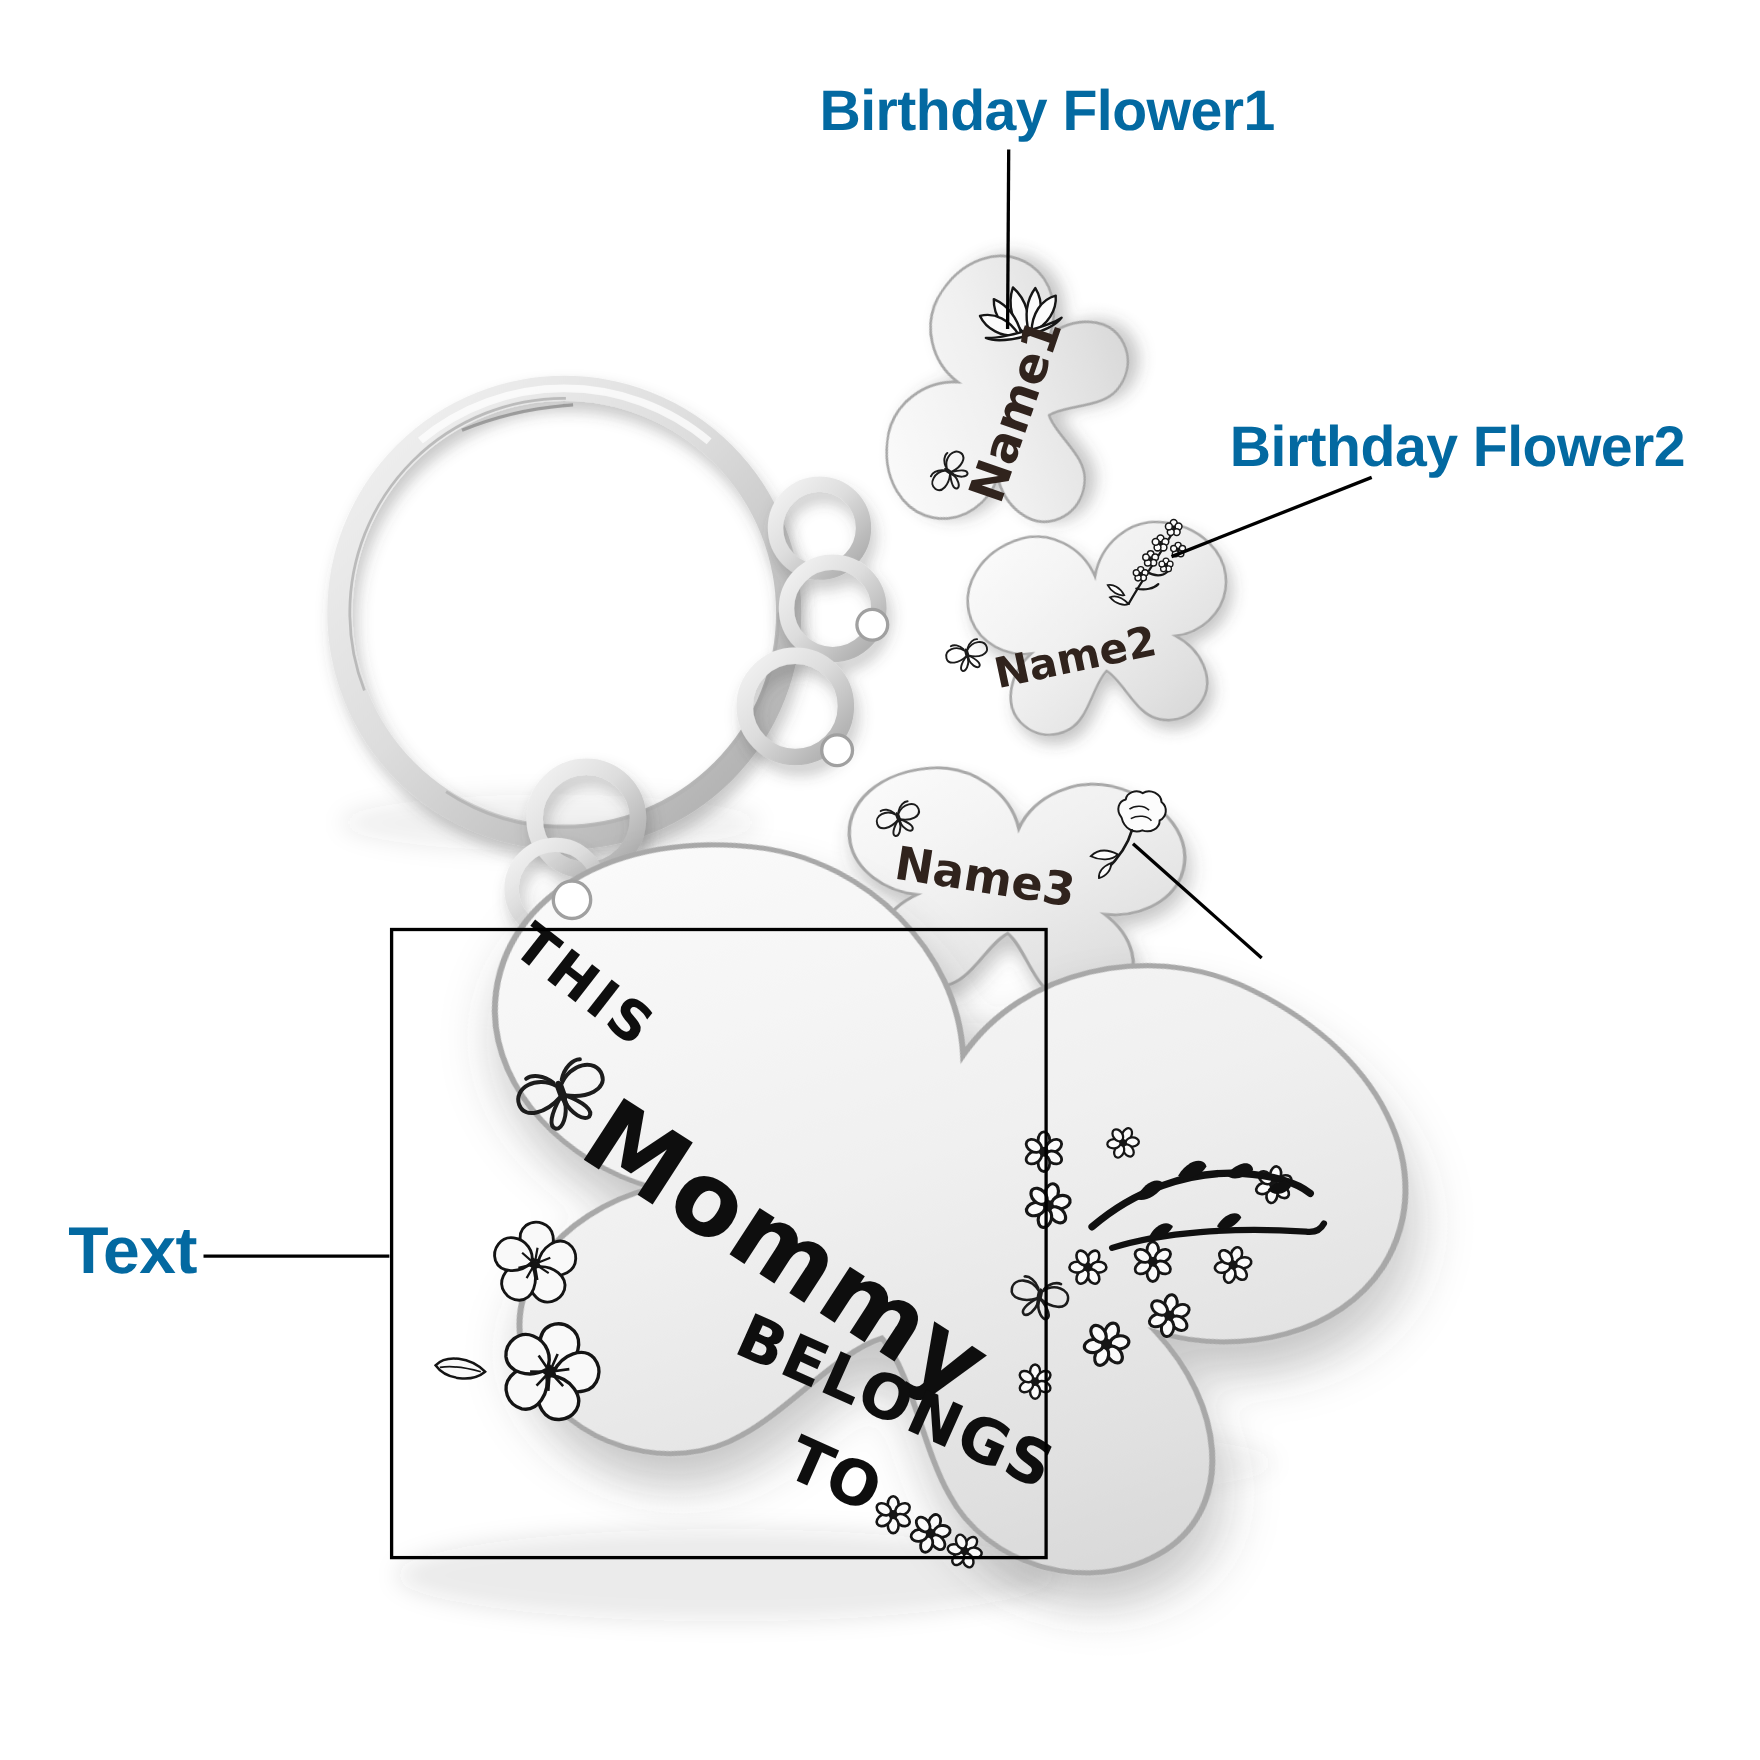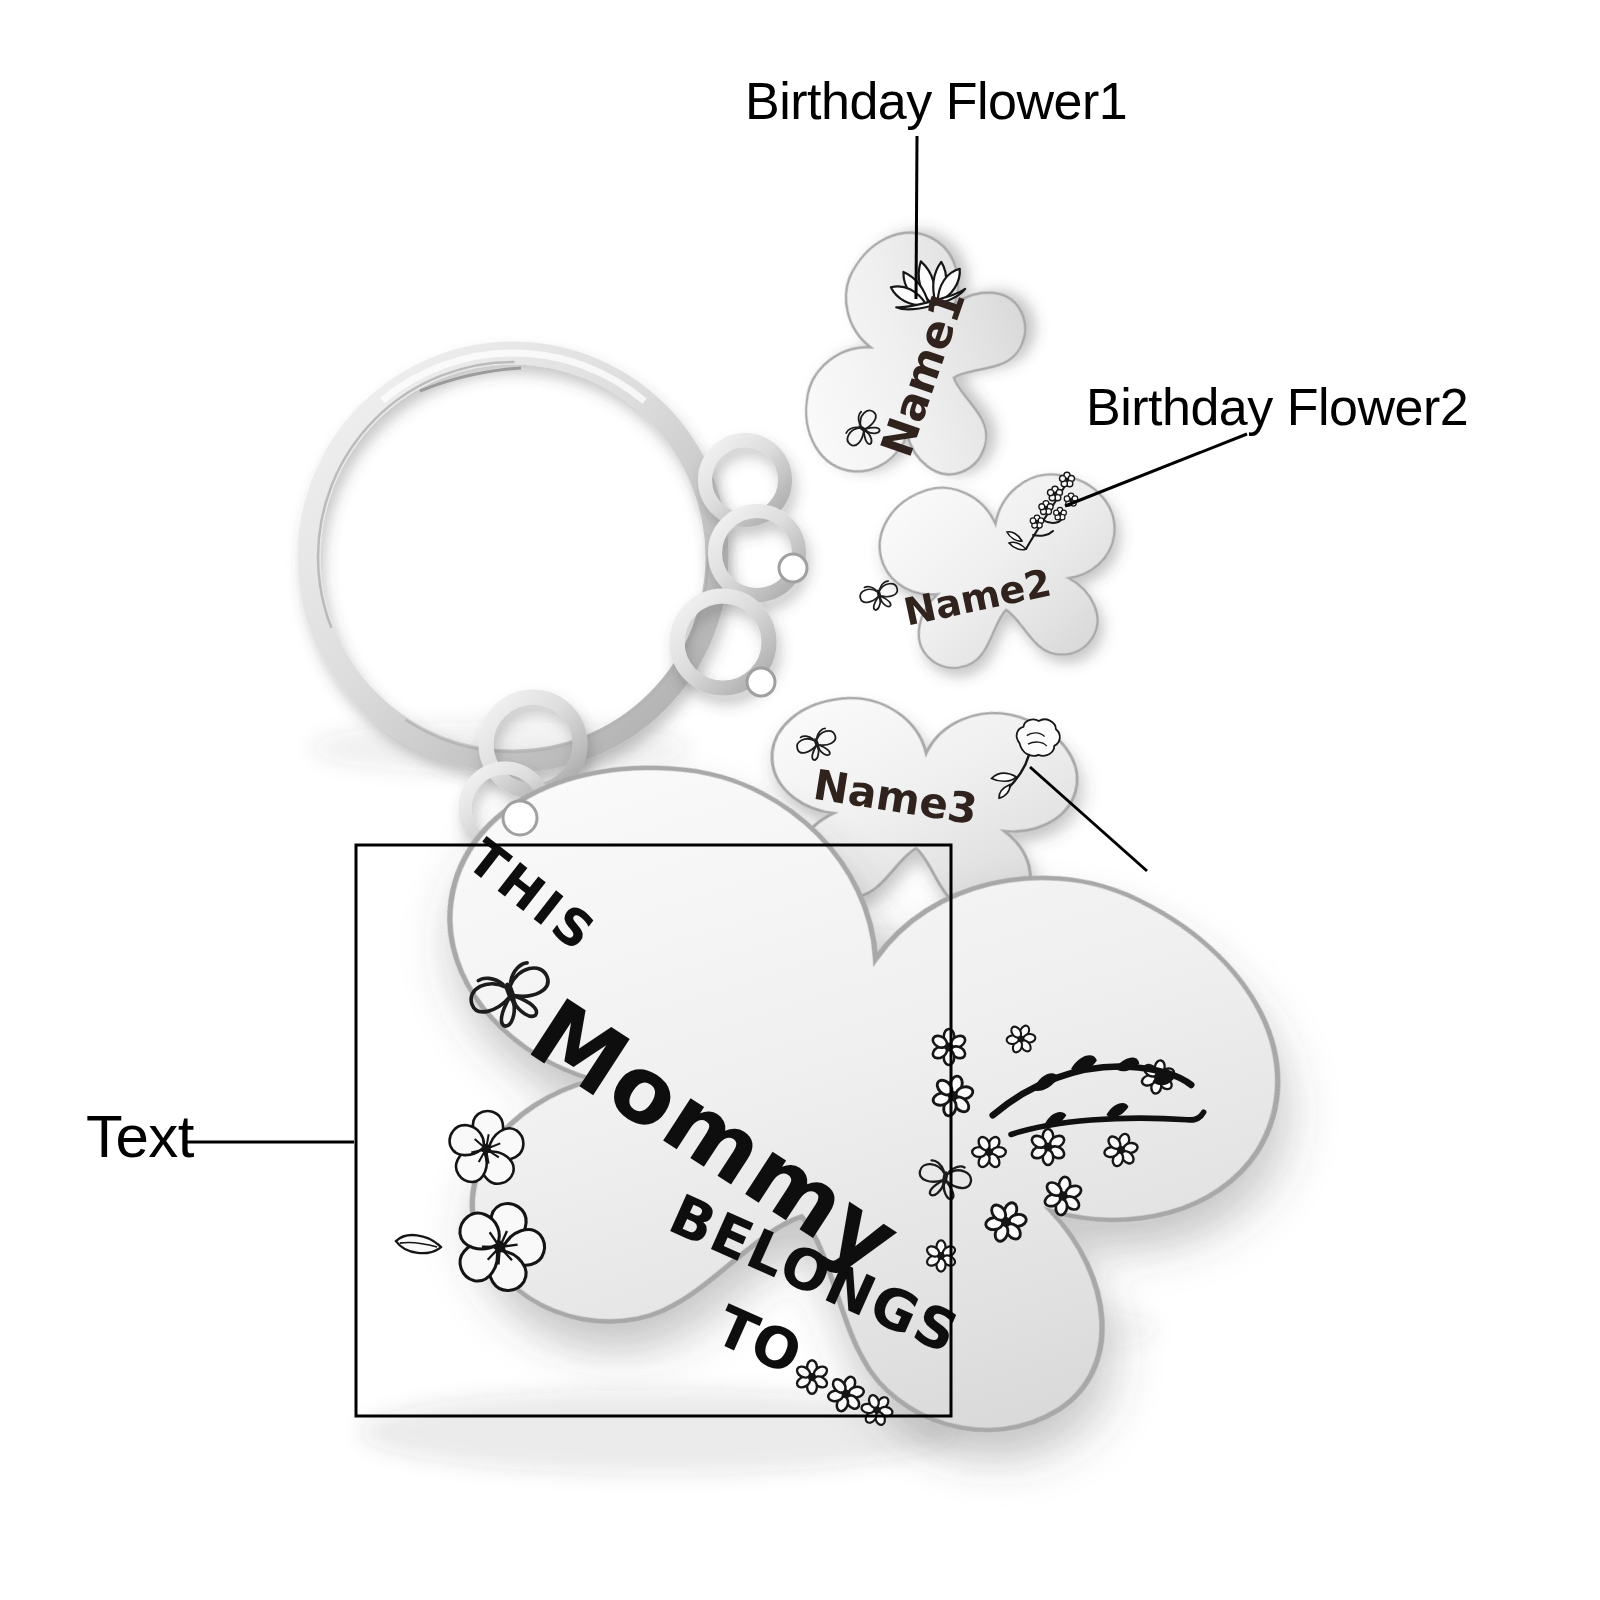--- a/index.html
+++ b/index.html
@@ -2,24 +2,24 @@
 <html><head>
 <meta charset="utf-8">
 <style>
   html,body{margin:0;padding:0;background:#ffffff;}
   .canvas{
     position:relative;width:1600px;height:1600px;background:#ffffff;
     font-family:"Liberation Sans",sans-serif;overflow:hidden;
   }
   .scene{position:absolute;left:0;top:0;width:1600px;height:1600px;}
   .callout{
-    position:absolute;color:#000000;font-size:52px;line-height:1.05;
-    letter-spacing:-0.5px;white-space:nowrap;font-weight:400;
-  }
-  .callout.big-t{font-size:60px;margin-left:24px;}
+    position:absolute;color:#0369a1;font-size:52px;line-height:1.05;
+    letter-spacing:-0.5px;white-space:nowrap;font-weight:700;
+  }
+  .callout.big-t{font-size:60px;}
   .nm{
     font-family:"DejaVu Sans",sans-serif;font-weight:700;fill:#30231d;
   }
   .bigword{
     font-family:"DejaVu Sans",sans-serif;font-weight:700;fill:#0e0e0e;
   }
 </style>
 </head>
 <body>
 
@@ -227,15 +227,15 @@
     <g stroke="#000000" stroke-width="3" fill="none">
       <line x1="917" y1="136" x2="916" y2="299"></line>
       <line x1="1247" y1="434" x2="1065" y2="506"></line>
       <line x1="1030" y1="767" x2="1147" y2="871"></line>
       <line x1="185" y1="1142" x2="354" y2="1142"></line>
       <rect x="356" y="845" width="595" height="571"></rect>
     </g>
   </svg>
 
   <div class="callout" style="left:745px;top:74px">Birthday Flower1</div>
-  <div class="callout" style="left:1086px;top:380px">Birthday Flower2</div>
+  <div class="callout" style="left:1118px;top:380px">Birthday Flower2</div>
   <div class="callout big-t" style="left:62px;top:1105px">Text</div>
 </div>
 
 </body></html>

